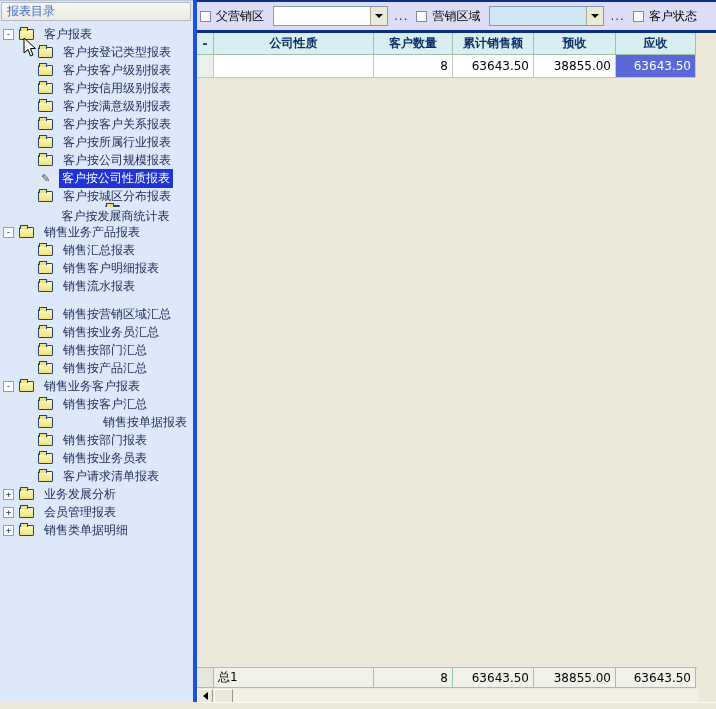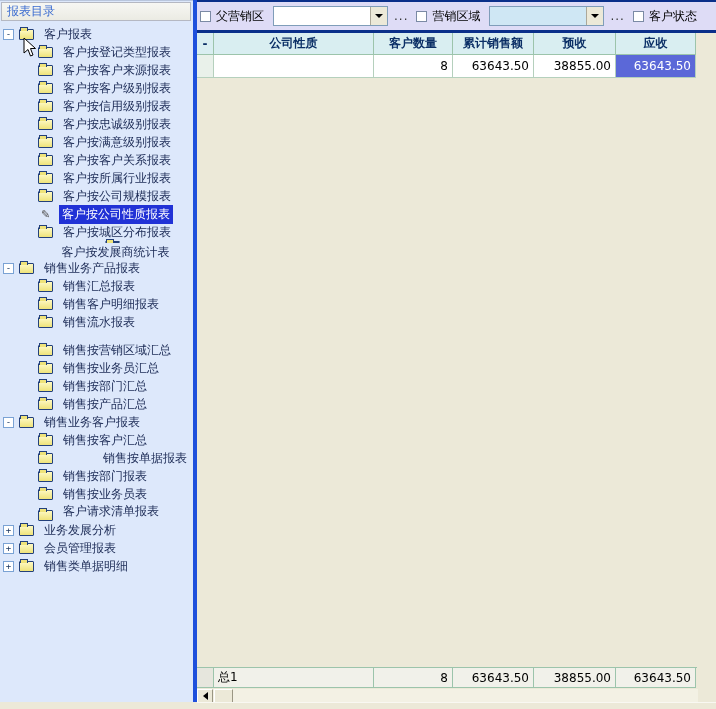--- a/index.html
+++ b/index.html
@@ -135,33 +135,25 @@
           <div class="toggle-box">-</div>
           <div class="folder-icon"></div>
           <span class="tree-label">客户报表</span>
         </div>
         <div class="tree-row" style="padding-left: 38px;">
           <div class="folder-icon"></div>
           <span class="tree-label">客户按登记类型报表</span>
         </div>
         <div class="tree-row" style="padding-left: 38px;">
           <div class="folder-icon"></div>
-          <span class="tree-label">客户按客户来源报表</span>
-        </div>
-        <div class="tree-row" style="padding-left: 38px;">
-          <div class="folder-icon"></div>
           <span class="tree-label">客户按客户级别报表</span>
         </div>
         <div class="tree-row" style="padding-left: 38px;">
           <div class="folder-icon"></div>
           <span class="tree-label">客户按信用级别报表</span>
-        </div>
-        <div class="tree-row" style="padding-left: 38px;">
-          <div class="folder-icon"></div>
-          <span class="tree-label">客户按忠诚级别报表</span>
         </div>
         <div class="tree-row" style="padding-left: 38px;">
           <div class="folder-icon"></div>
           <span class="tree-label">客户按满意级别报表</span>
         </div>
         <div class="tree-row" style="padding-left: 38px;">
           <div class="folder-icon"></div>
           <span class="tree-label">客户按客户关系报表</span>
         </div>
         <div class="tree-row" style="padding-left: 38px;">
@@ -231,21 +223,21 @@
           <span class="tree-label">销售按单据报表</span>
         </div>
         <div class="tree-row" style="padding-left: 38px;">
           <div class="folder-icon"></div>
           <span class="tree-label">销售按部门报表</span>
         </div>
         <div class="tree-row" style="padding-left: 38px;">
           <div class="folder-icon"></div>
           <span class="tree-label">销售按业务员表</span>
         </div>
-        <div class="tree-row" style="padding-left: 38px; align-items: flex-end;">
+        <div class="tree-row" style="padding-left: 38px;">
           <div class="folder-icon"></div>
           <span class="tree-label">客户请求清单报表</span>
         </div>
         <div class="tree-row" style="padding-left: 3px;">
           <div class="toggle-box">+</div>
           <div class="folder-icon"></div>
           <span class="tree-label">业务发展分析</span>
         </div>
         <div class="tree-row" style="padding-left: 3px;">
           <div class="toggle-box">+</div>

